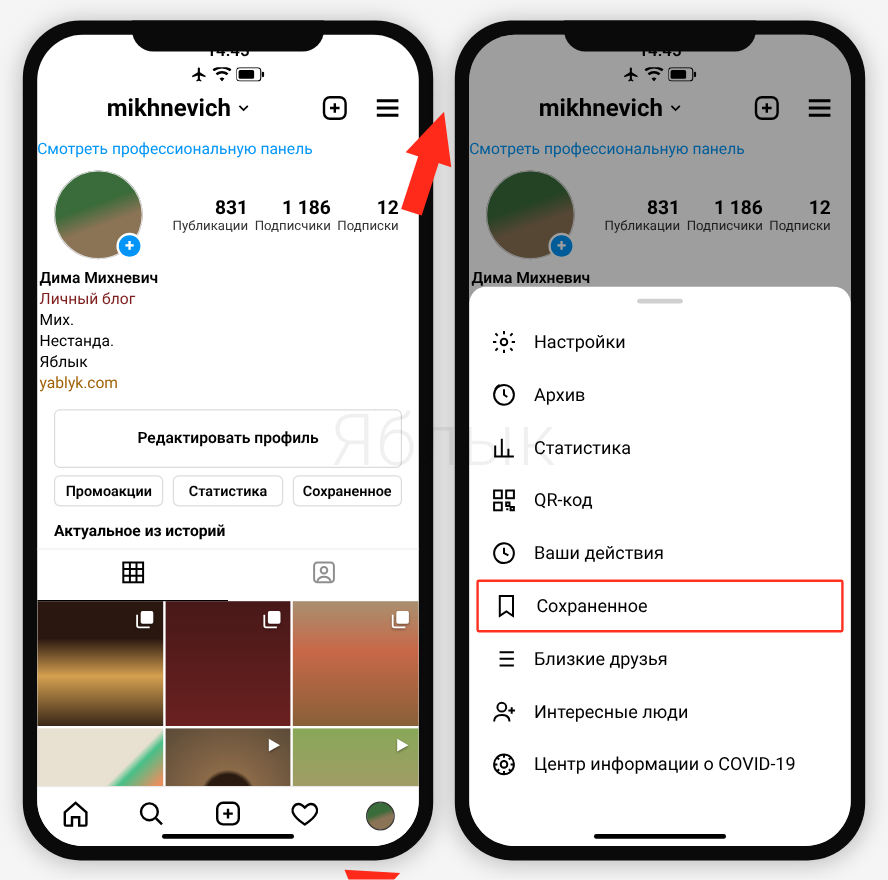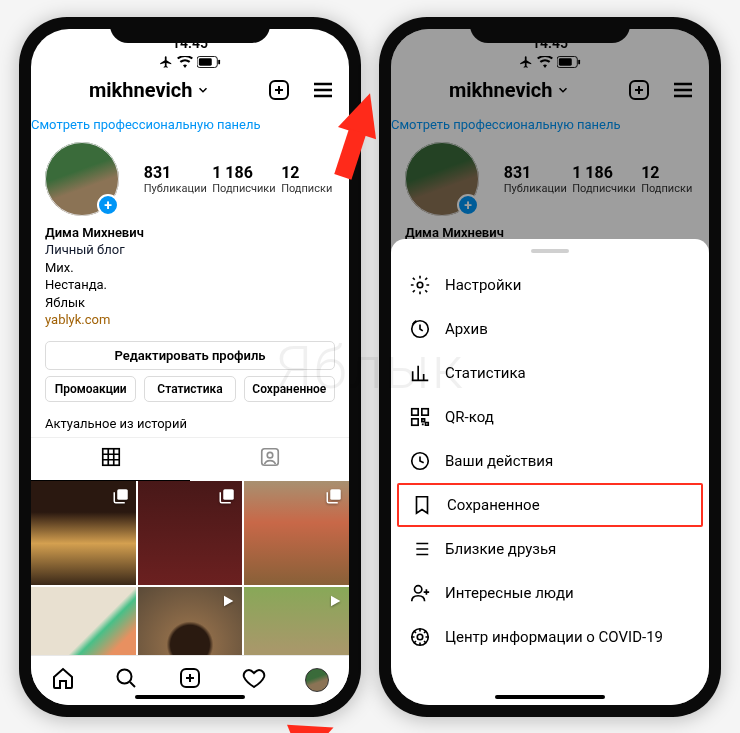--- a/index.html
+++ b/index.html
@@ -112,51 +112,51 @@
       border-radius: 50%;
       background: #0095f6;
       border: 2px solid #fff;
       color: #fff;
       display: flex;
       align-items: center;
       justify-content: center;
       font-size: 14px;
       font-weight: 700;
     }
-    .stats { flex: 1; display: flex; justify-content: space-around; text-align: left; }
+    .stats { flex: 1; display: flex; justify-content: space-around; text-align: right; }
     .stat-num { font-size: 16px; font-weight: 700; }
     .stat-lbl { font-size: 11px; color: #333; }
-    .bio { padding: 8px 14px 2px; font-size: 13px; line-height: 1.35; }
+    .bio { padding: 8px 2px 2px; font-size: 13px; line-height: 1.35; }
     .bio-name { font-weight: 600; }
-    .bio-category { color: #0f172a; }
+    .bio-category { color: #7f1d1d; }
     .bio-link { color: #a16207; }
     .edit-btn {
       margin: 10px 14px 6px;
       border: 1px solid #dbdbdb;
       border-radius: 5px;
       text-align: center;
-      padding: 6px;
+      padding: 16px;
       font-size: 13px;
       font-weight: 600;
     }
     .action-row {
       display: flex;
       gap: 8px;
       padding: 0 14px;
     }
     .action-btn {
       flex: 1;
       border: 1px solid #dbdbdb;
       border-radius: 5px;
       text-align: center;
       padding: 5px 2px;
       font-size: 12px;
       font-weight: 600;
     }
-    .section-title { padding: 14px 14px 6px; font-size: 13px; font-weight: 400; }
+    .section-title { padding: 14px 14px 6px; font-size: 13px; font-weight: 700; }
     .tabs { display: flex; border-top: 1px solid #efefef; }
     .tab { flex: 1; text-align: center; padding: 8px 0; }
     .tab.active { border-bottom: 1px solid #000; }
     .grid {
       display: grid;
       grid-template-columns: repeat(3, 1fr);
       gap: 2px;
     }
     .grid-cell {
       aspect-ratio: 1;

